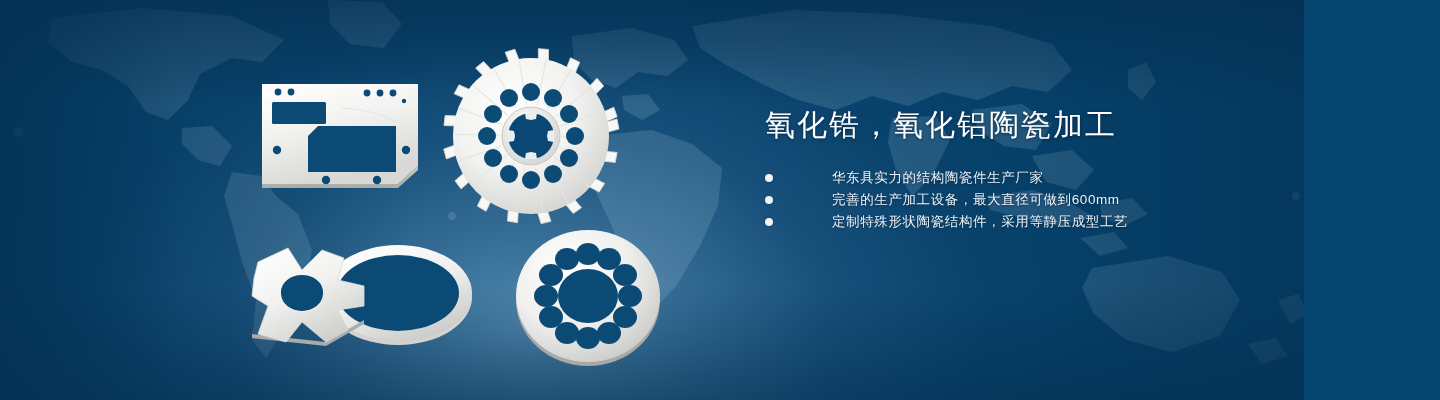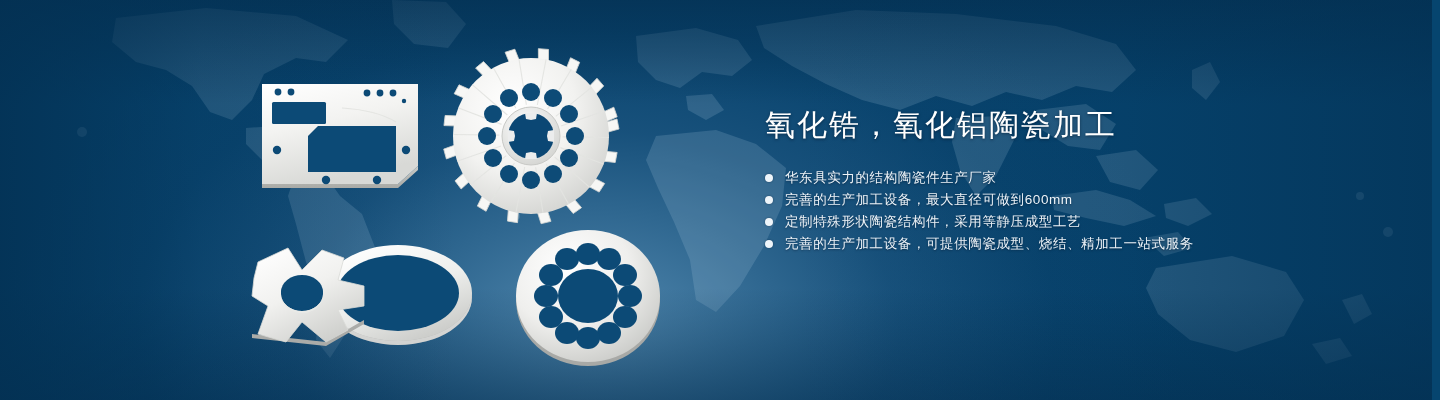--- a/index.html
+++ b/index.html
@@ -3,21 +3,21 @@
 <meta charset="utf-8">
 <title>氧化锆，氧化铝陶瓷加工</title>
 <style>
   html, body {
     margin: 0;
     padding: 0;
     background: #06456f;
   }
   #banner {
     position: relative;
-    width: 1432px;
+    width: 1304px;
     height: 400px;
     overflow: hidden;
     font-family: "Liberation Sans", "DejaVu Sans", sans-serif;
     background: #07456f;
     user-select: none;
   }
   
   .bg-base {
     position: absolute;
     inset: 0;
@@ -89,20 +89,21 @@
   .bullets {
     list-style: none;
     margin: 24px 0 0 0;
     padding: 0;
   }
   .bullet {
     display: flex;
     align-items: center;
     margin-bottom: 7px;
     height: 15px;
+    gap: 47px;
   }
   .dot {
     width: 8px;
     height: 8px;
     border-radius: 50%;
     background: #eef5fa;
     flex: 0 0 8px;
     margin-right: 12px;
     box-shadow: 0 0 2px rgba(0,20,40,0.45);
   }
@@ -415,20 +416,16 @@
         <span class="bullet-text">华东具实力的结构陶瓷件生产厂家</span>
       </li>
       <li class="bullet">
         <span class="dot"></span>
         <span class="bullet-text">完善的生产加工设备，最大直径可做到600mm</span>
       </li>
       <li class="bullet">
         <span class="dot"></span>
         <span class="bullet-text">定制特殊形状陶瓷结构件，采用等静压成型工艺</span>
       </li>
-      <li class="bullet">
-        <span class="dot"></span>
-        <span class="bullet-text">完善的生产加工设备，可提供陶瓷成型、烧结、精加工一站式服务</span>
-      </li>
     </ul>
   </div>
 
 </div>
 
 </body></html>

